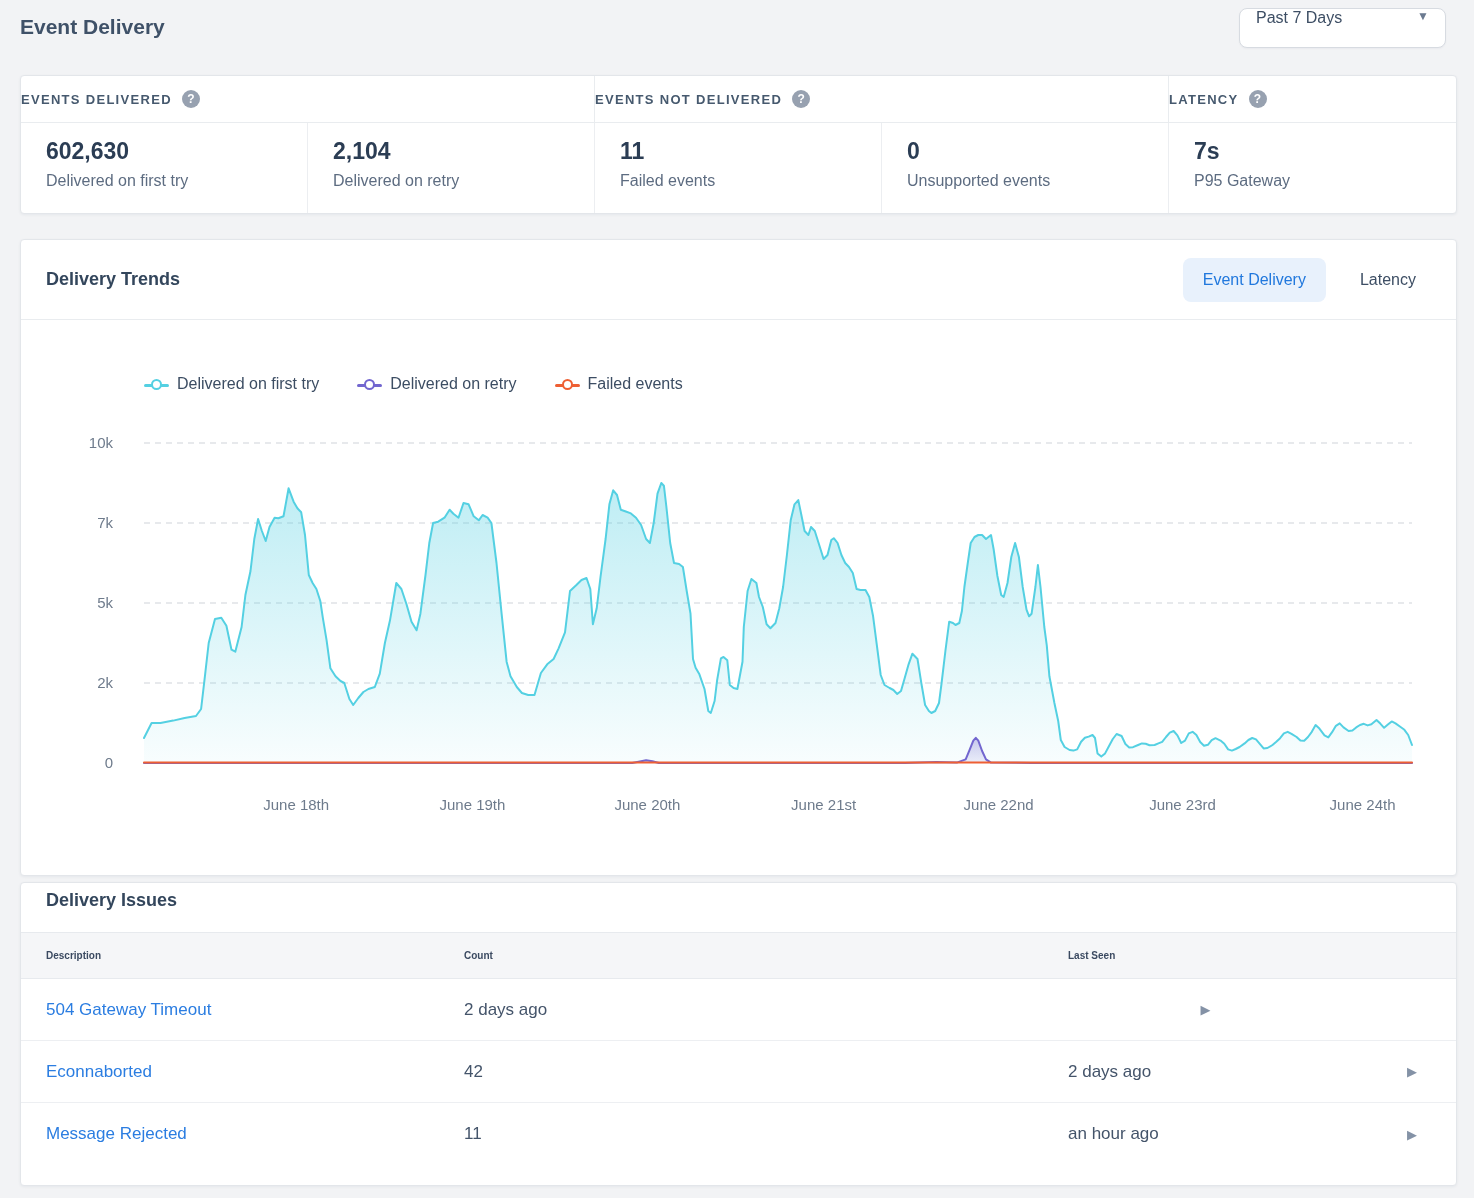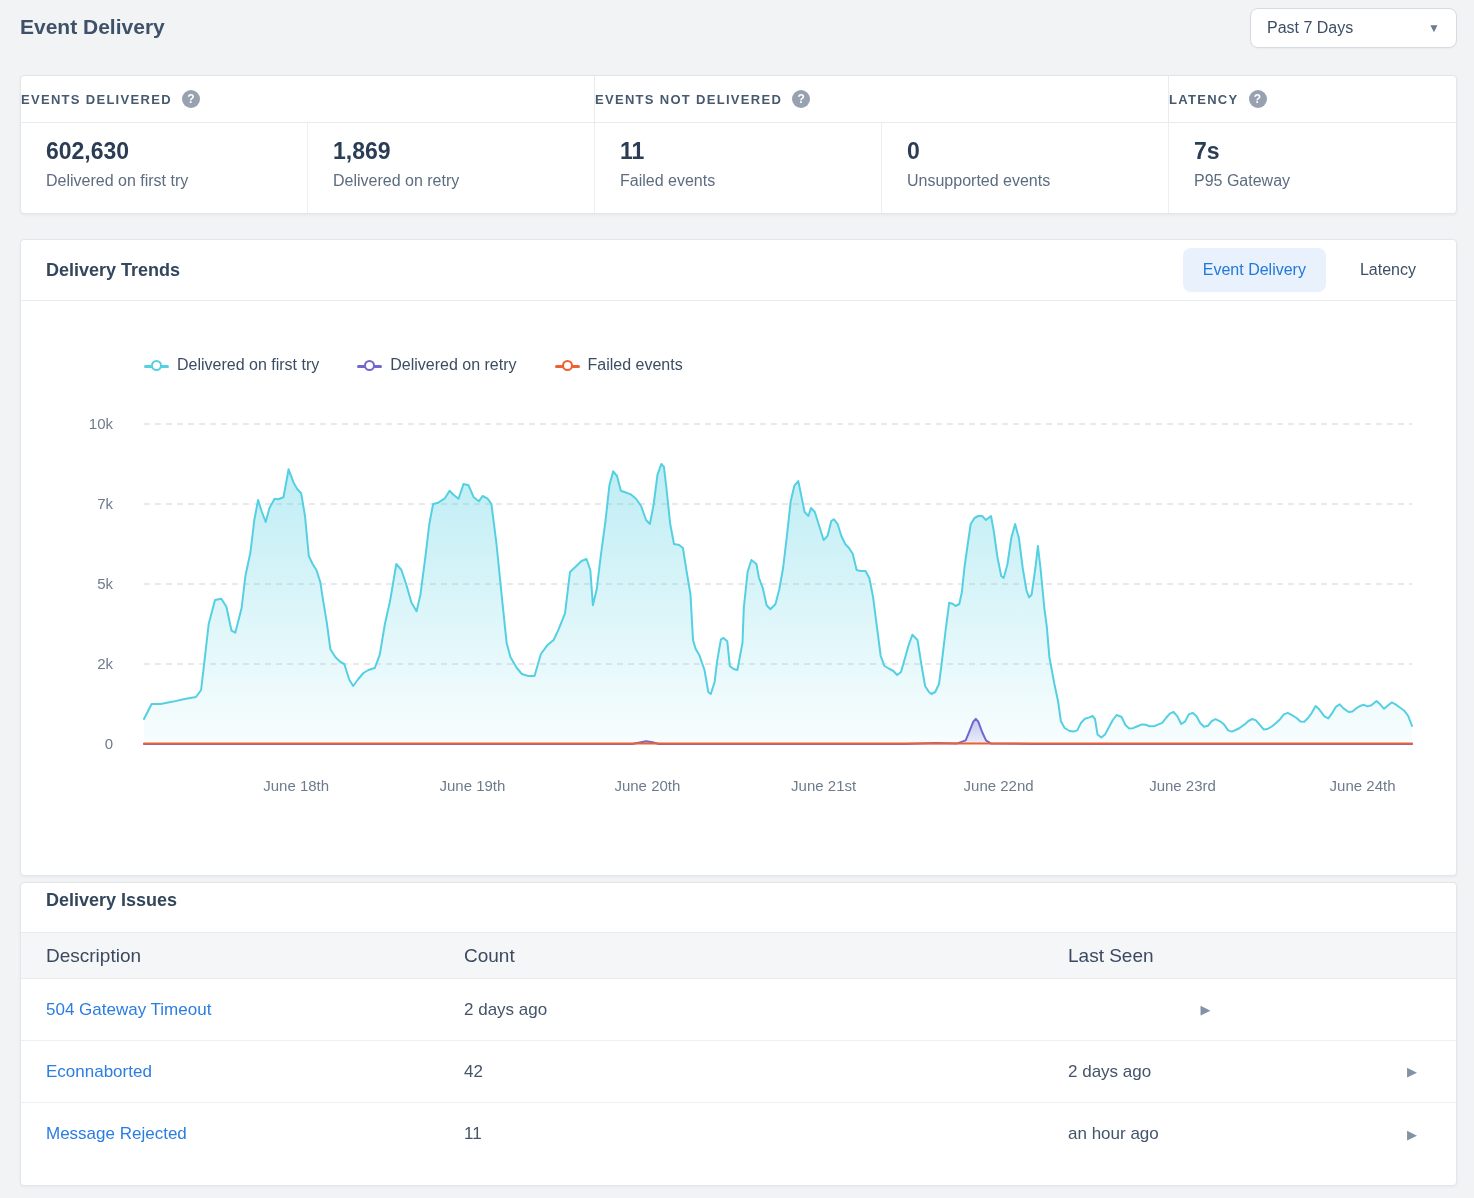--- a/index.html
+++ b/index.html
@@ -3,23 +3,23 @@
 <meta charset="utf-8">
 <style>
   * { margin:0; padding:0; box-sizing:border-box; }
   html,body { width:1474px; height:1198px; background:#f2f3f5; overflow:hidden;
               font-family:"Liberation Sans", sans-serif; color:#3d4f66; }
   .page { position:relative; width:1474px; height:1198px; }
 
   
   .topbar { position:relative; height:75px; }
   .page-title { position:absolute; left:20px; top:15px; font-size:21px; font-weight:700; color:#3f5168; }
-  .range-select { position:absolute; right:17px; top:8px; width:207px; height:40px;
+  .range-select { position:absolute; right:28px; top:8px; width:207px; height:40px;
     background:#fff; border:1px solid #d7dbe1; border-radius:8px;
-    display:flex; align-items:center; justify-content:space-between; padding:0 16px;
+    display:flex; justify-content:space-between; padding:0 16px;
     font-size:16px; color:#3d4e64; cursor:pointer; box-shadow:0 1px 2px rgba(9,30,66,.04); }
   .caret { font-size:12px; color:#6b7a90; }
 
   
   .card { margin:0 17px 0 20px; background:#fff; border:1px solid #e3e6ea;
           border-radius:4px; box-shadow:0 1px 3px rgba(23,43,77,.06); }
 
   
   .stats-header { display:grid; grid-template-columns:40% 40% 20%; height:47px;
                   border-bottom:1px solid #e9ecef; }
@@ -30,21 +30,21 @@
     color:#fff; font-size:12px; font-weight:700; display:flex; align-items:center;
     justify-content:center; cursor:pointer; }
   .stats-body { display:grid; grid-template-columns:20% 20% 20% 20% 20%; height:90px; }
   .stat-cell { padding:15px 0 0 25px; }
   .stat-cell.bordered { border-right:1px solid #eceef1; }
   .stat-value { font-size:23px; font-weight:700; color:#2b3d54; }
   .stat-label { margin-top:7px; font-size:16px; color:#5d6c81; }
 
   
   .trends-card { margin-top:25px; height:637px; }
-  .card-header { height:61px; display:flex; align-items:center; justify-content:space-between;
+  .card-header { height:80px; display:flex; align-items:center; justify-content:space-between;
                  padding:0 20px 0 25px; border-bottom:1px solid #e9ecef; }
   .section-title { font-size:18px; font-weight:600; color:#33465c; }
   .tabs { display:flex; align-items:center; gap:14px; }
   .tab { padding:13px 20px; font-size:16px; color:#3d4e64; border-radius:8px; cursor:pointer; }
   .tab.active { background:var(--tab-active-bg,#e8f1fc); color:var(--accent,#2178dd); font-weight:500; }
 
   .chart-body { position:relative; height:563px; }
   .legend { position:absolute; left:123px; top:55px; display:flex; gap:38px; align-items:center; }
   .legend-item { display:flex; align-items:center; gap:8px; font-size:16px; color:#3c4d63; cursor:pointer; }
   .legend-marker { position:relative; width:25px; height:11px; flex:none; }
@@ -54,21 +54,21 @@
     border:2px solid var(--c); border-radius:50%; background:#fff; }
   .trend-svg { position:absolute; inset:0; }
 
   
   .issues-card { margin-top:6px; height:304px; overflow:hidden; }
   .issues-title { padding:7px 0 21px 25px; }
   .issues-table { width:100%; }
   .issues-head, .issues-row { display:grid; grid-template-columns:418px 604px 333px 1fr; align-items:center; }
   .issues-head { height:47px; background:#f5f6f8; border-top:1px solid #e7eaee;
                  border-bottom:1px solid #e7eaee; }
-  .col-head { padding-left:25px; font-size:19px; font-weight:400; color:#3b4a61; }
+  .col-head { padding-left:25px; font-size:10px; font-weight:700; color:#3b4a61; }
   .issues-row { height:62px; border-bottom:1px solid #edeff2; background:#fff; }
   .issues-row:last-child { border-bottom:none; }
   .cell { padding-left:25px; font-size:17px; color:#44546a; }
   .issue-link { color:var(--link,#2b7de1); cursor:pointer; text-decoration:none; }
   .row-chevron { display:flex; justify-content:center; padding-right:8px;
                  color:var(--chevron,#8492a6); font-size:13px; cursor:pointer; }
 </style>
 </head>
 <body>
 
@@ -96,21 +96,21 @@
         <span class="stat-group-label">LATENCY</span>
         <span class="help-icon">?</span>
       </div>
     </div>
     <div class="stats-body">
       <div class="stat-cell bordered">
         <div class="stat-value">602,630</div>
         <div class="stat-label">Delivered on first try</div>
       </div>
       <div class="stat-cell bordered">
-        <div class="stat-value">1,869</div>
+        <div class="stat-value">2,104</div>
         <div class="stat-label">Delivered on retry</div>
       </div>
       <div class="stat-cell bordered">
         <div class="stat-value">11</div>
         <div class="stat-label">Failed events</div>
       </div>
       <div class="stat-cell bordered">
         <div class="stat-value">0</div>
         <div class="stat-label">Unsupported events</div>
       </div>

